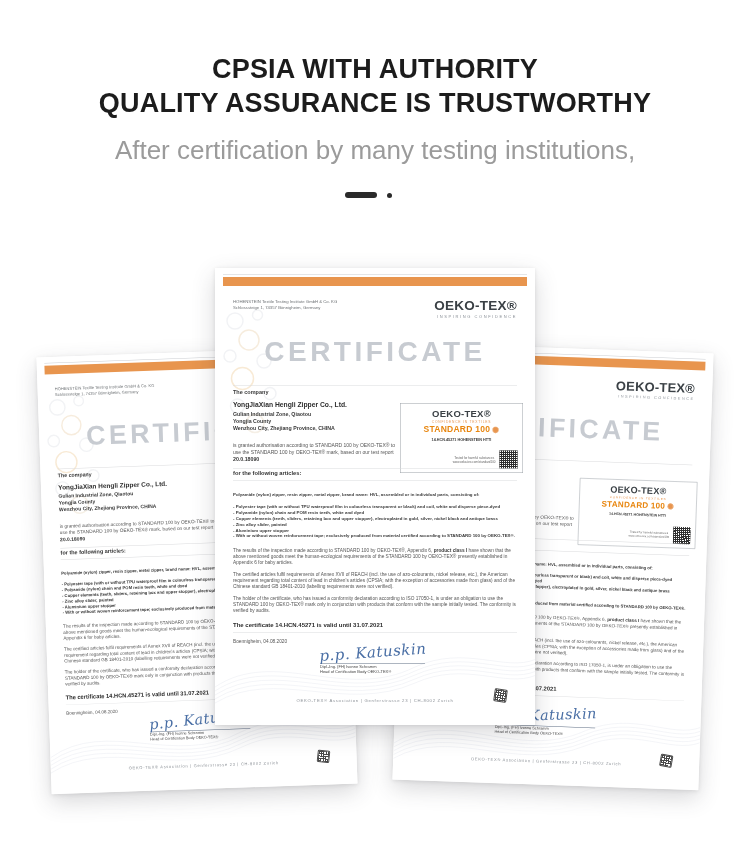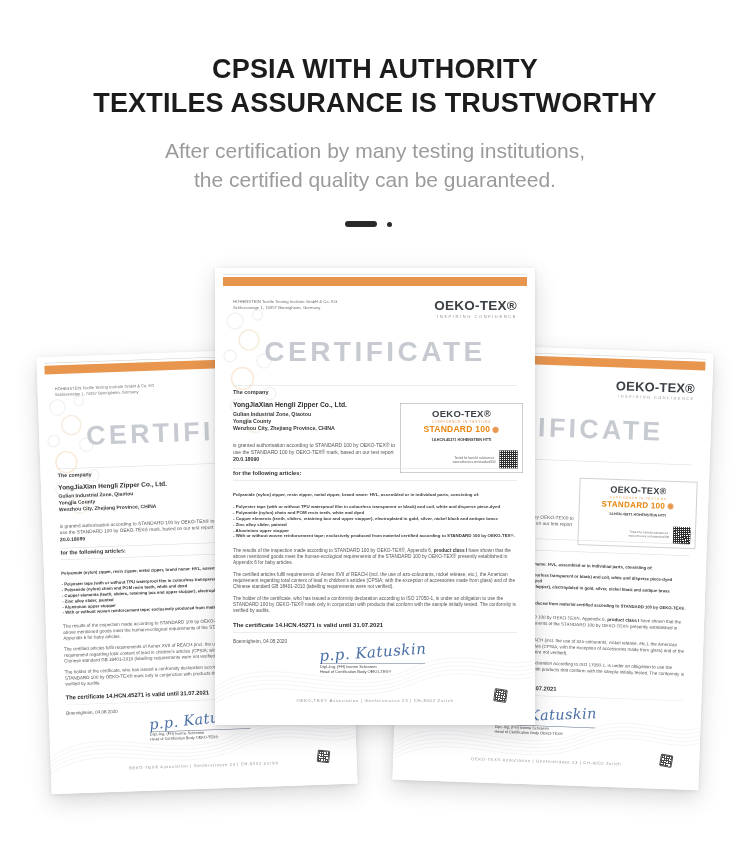--- a/index.html
+++ b/index.html
@@ -3,21 +3,21 @@
 <meta charset="utf-8">
 <style>
   * { margin:0; padding:0; box-sizing:border-box; }
   html,body { width:750px; height:851px; background:#ffffff; overflow:hidden;
     font-family:"Liberation Sans", sans-serif; }
 
   
   .hero { position:absolute; top:0; left:0; width:750px; text-align:center; }
   .hero-title { margin-top:52px; font-size:27px; font-weight:700; color:#1c1c1c;
     line-height:34px; letter-spacing:0.2px; }
-  .hero-sub { margin-top:16px; font-size:21px; color:#9b9b9b; line-height:29px; }
+  .hero-sub { margin-top:16px; font-size:26px; color:#9b9b9b; line-height:29px; }
   .divider { margin:26px auto 0; width:60px; height:8px; position:relative; }
   .divider .bar { position:absolute; left:0; top:1px; width:32px; height:6px;
     background:#2a2a2a; border-radius:3px; }
   .divider .dot { position:absolute; left:42px; top:2px; width:5px; height:5px;
     background:#2a2a2a; border-radius:50%; }
 
   
   .stage { position:absolute; left:0; top:0; width:750px; height:851px; }
   .cert-slot { position:absolute; background:#ffffff;
     box-shadow:0 8px 22px rgba(60,60,70,0.20), 0 1px 4px rgba(0,0,0,0.10); }
@@ -95,25 +95,24 @@
   .watermark, .guilloche { position:absolute; pointer-events:none; }
   .watermark { left:10px; top:66px; }
   .guilloche { left:0; bottom:36px; }
 </style>
 </head>
 <body>
 
 <div class="hero">
   <div class="hero-title">
     <div>CPSIA WITH AUTHORITY</div>
-    <div>TEXTILES ASSURANCE IS TRUSTWORTHY</div>
+    <div>QUALITY ASSURANCE IS TRUSTWORTHY</div>
   </div>
   <div class="hero-sub">
     <div>After certification by many testing institutions,</div>
-    <div>the certified quality can be guaranteed.</div>
   </div>
   <div class="divider">
     <span class="bar"></span>
     <span class="dot"></span>
   </div>
 </div>
 
 <div class="stage">
   <div class="cert-slot cert-left">
   <div class="cert">

